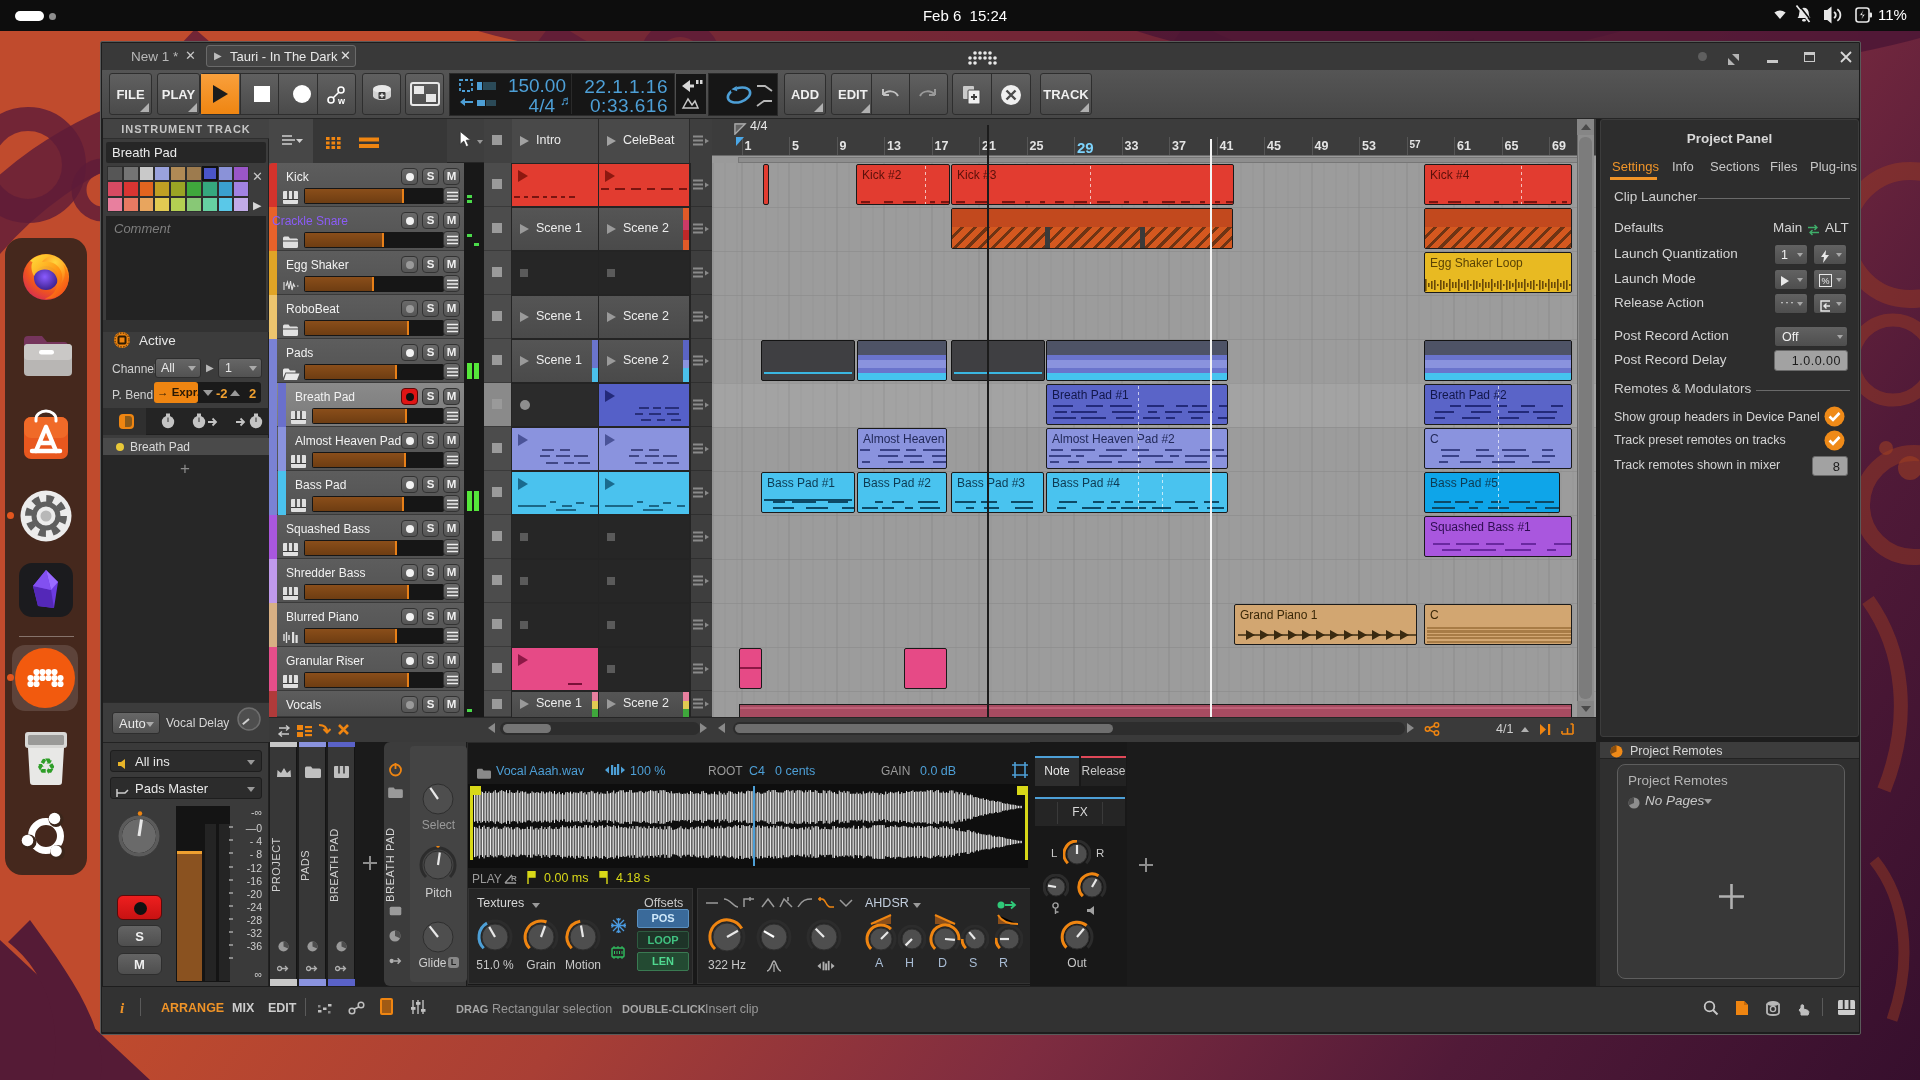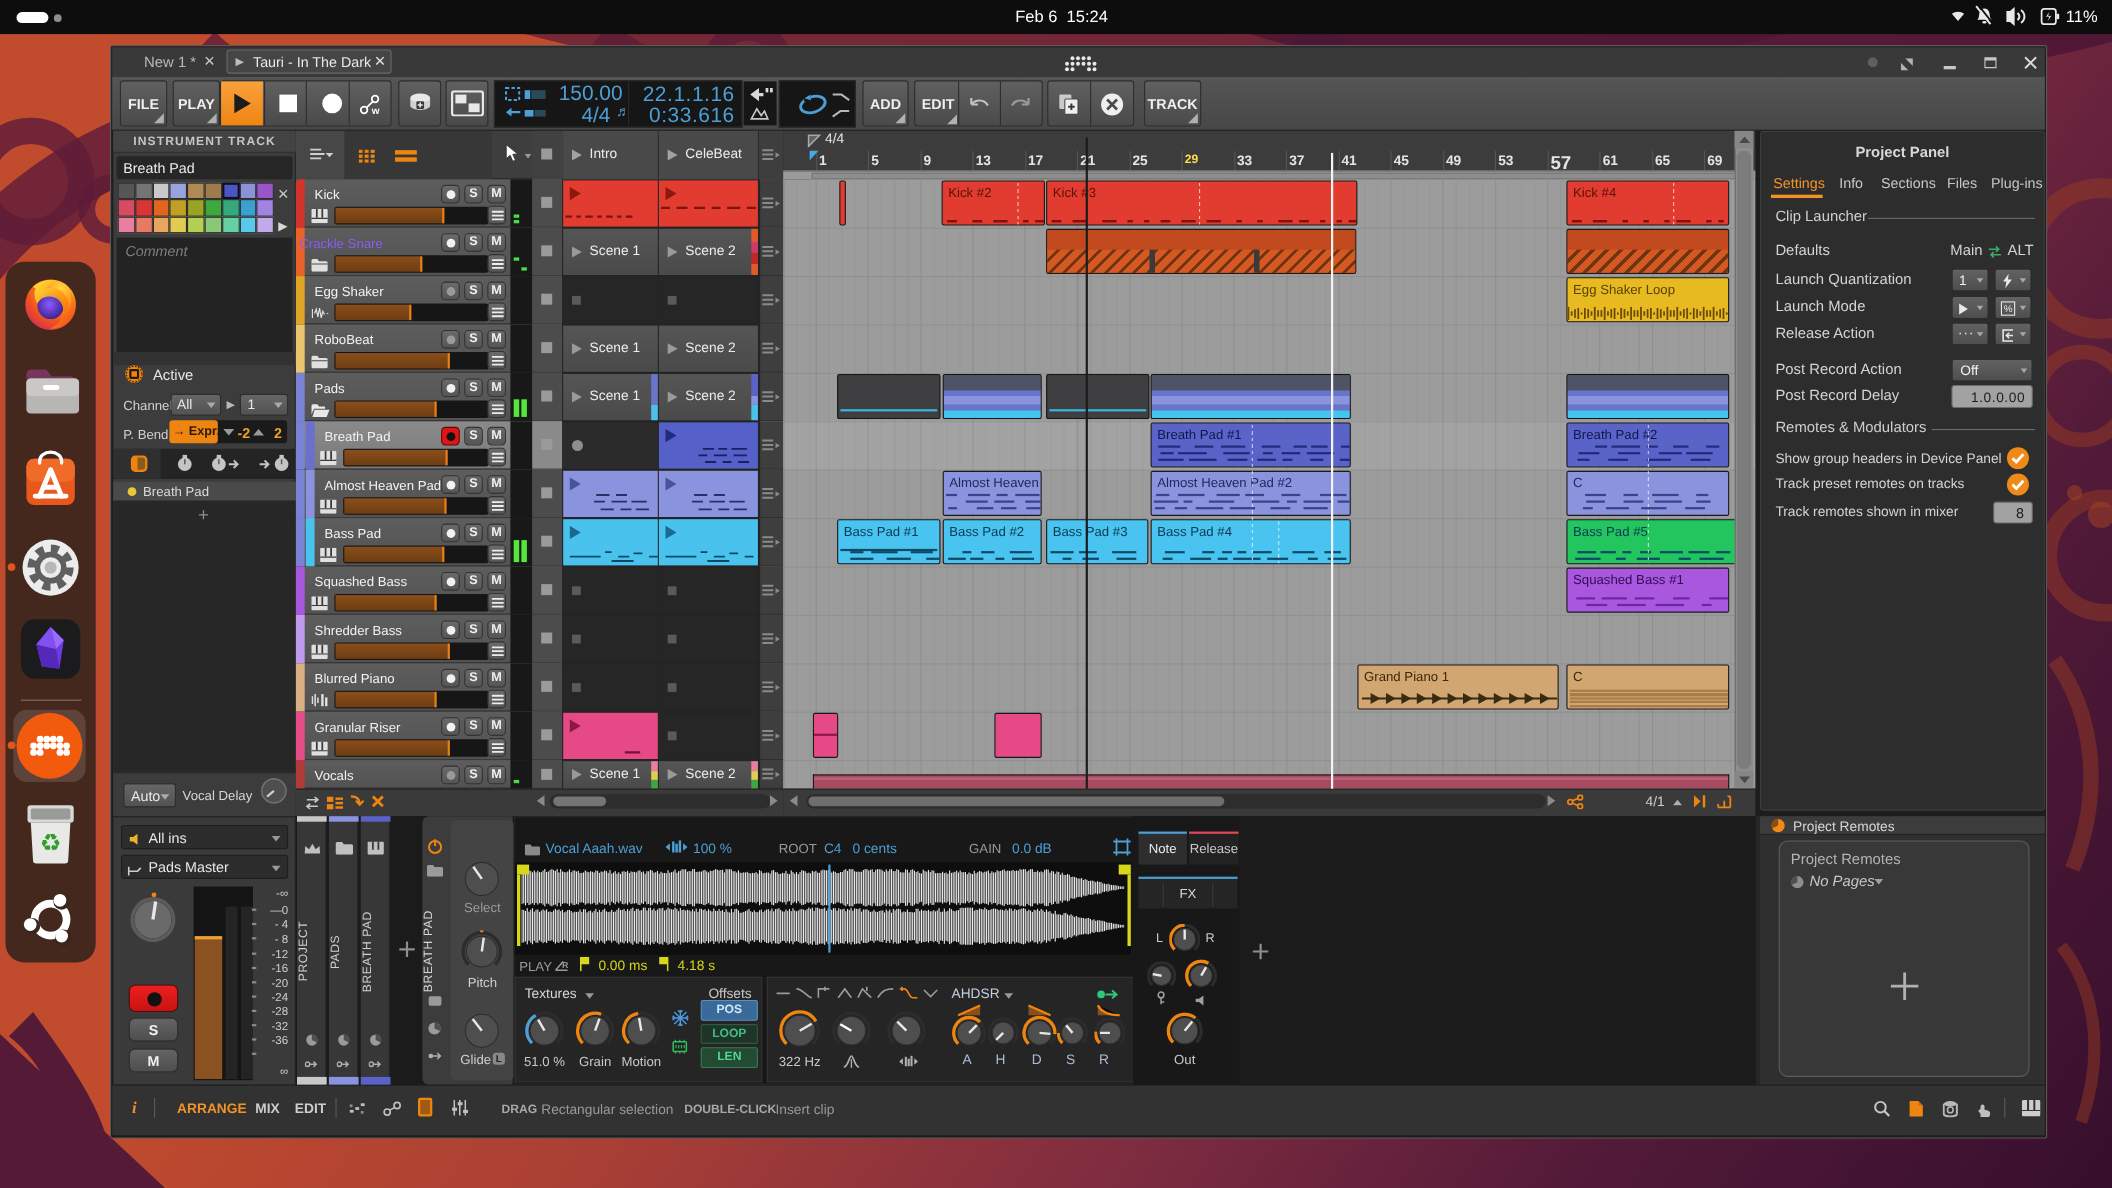--- a/index.html
+++ b/index.html
@@ -1044,35 +1044,35 @@
     <div class="ab" style="left:127.5px;top:2px;color:#e4e4e4;font-size:12.5px;font-weight:bold;">9</div>
     <div class="ab" style="left:172.0px;top:0;width:1px;height:26px;background:#565656;"></div>
     <div class="ab" style="left:175.0px;top:2px;color:#e4e4e4;font-size:12.5px;font-weight:bold;">13</div>
     <div class="ab" style="left:219.5px;top:0;width:1px;height:26px;background:#565656;"></div>
     <div class="ab" style="left:222.5px;top:2px;color:#e4e4e4;font-size:12.5px;font-weight:bold;">17</div>
     <div class="ab" style="left:267.0px;top:0;width:1px;height:26px;background:#565656;"></div>
     <div class="ab" style="left:270.0px;top:2px;color:#e4e4e4;font-size:12.5px;font-weight:bold;">21</div>
     <div class="ab" style="left:314.5px;top:0;width:1px;height:26px;background:#565656;"></div>
     <div class="ab" style="left:317.5px;top:2px;color:#e4e4e4;font-size:12.5px;font-weight:bold;">25</div>
     <div class="ab" style="left:362.0px;top:0;width:1px;height:26px;background:#565656;"></div>
-    <div class="ab" style="left:365.0px;top:2px;color:#fde047;font-size:11px;font-weight:bold;">29</div>
+    <div class="ab" style="left:365.0px;top:2px;color:#7dd3fc;font-size:15px;font-weight:bold;">29</div>
     <div class="ab" style="left:409.5px;top:0;width:1px;height:26px;background:#565656;"></div>
     <div class="ab" style="left:412.5px;top:2px;color:#e4e4e4;font-size:12.5px;font-weight:bold;">33</div>
     <div class="ab" style="left:457.0px;top:0;width:1px;height:26px;background:#565656;"></div>
     <div class="ab" style="left:460.0px;top:2px;color:#e4e4e4;font-size:12.5px;font-weight:bold;">37</div>
     <div class="ab" style="left:504.5px;top:0;width:1px;height:26px;background:#565656;"></div>
     <div class="ab" style="left:507.5px;top:2px;color:#e4e4e4;font-size:12.5px;font-weight:bold;">41</div>
     <div class="ab" style="left:552.0px;top:0;width:1px;height:26px;background:#565656;"></div>
     <div class="ab" style="left:555.0px;top:2px;color:#e4e4e4;font-size:12.5px;font-weight:bold;">45</div>
     <div class="ab" style="left:599.5px;top:0;width:1px;height:26px;background:#565656;"></div>
     <div class="ab" style="left:602.5px;top:2px;color:#e4e4e4;font-size:12.5px;font-weight:bold;">49</div>
     <div class="ab" style="left:647.0px;top:0;width:1px;height:26px;background:#565656;"></div>
     <div class="ab" style="left:650.0px;top:2px;color:#e4e4e4;font-size:12.5px;font-weight:bold;">53</div>
     <div class="ab" style="left:694.5px;top:0;width:1px;height:26px;background:#565656;"></div>
-    <div class="ab" style="left:697.5px;top:2px;color:#e4e4e4;font-size:17px;font-weight:bold;">57</div>
+    <div class="ab" style="left:697.5px;top:2px;color:#e4e4e4;font-size:10px;font-weight:bold;">57</div>
     <div class="ab" style="left:742.0px;top:0;width:1px;height:26px;background:#565656;"></div>
     <div class="ab" style="left:745.0px;top:2px;color:#e4e4e4;font-size:12.5px;font-weight:bold;">61</div>
     <div class="ab" style="left:789.5px;top:0;width:1px;height:26px;background:#565656;"></div>
     <div class="ab" style="left:792.5px;top:2px;color:#e4e4e4;font-size:12.5px;font-weight:bold;">65</div>
     <div class="ab" style="left:837.0px;top:0;width:1px;height:26px;background:#565656;"></div>
     <div class="ab" style="left:840.0px;top:2px;color:#e4e4e4;font-size:12.5px;font-weight:bold;">69</div>
   </div>
 <div class="ab" style="left:736px;top:137px;width:0px;height:0px;width:0;height:0;border-left:8px solid #4aa8e8;border-top:0px solid transparent;border-bottom:9px solid transparent;"></div>
 <div class="ab" style="left:712px;top:155px;width:884px;height:8px;background:#9a9a9a;border-top:1px solid #6a6a6a;">
     <div class="ab" style="left:26px;top:1px;right:2px;height:6px;background:#8e8e8e;border:1px solid #777;"></div>
@@ -1375,21 +1375,21 @@
       <rect x="157" y="28" width="15" height="2" fill="#0d4a66"></rect>
       <rect x="10" y="34" width="9" height="2" fill="#0d4a66"></rect>
       <rect x="35" y="34" width="19" height="2" fill="#0d4a66"></rect>
       <rect x="60" y="34" width="9" height="2" fill="#0d4a66"></rect>
       <rect x="74" y="34" width="25" height="2" fill="#0d4a66"></rect>
       <rect x="105" y="34" width="19" height="2" fill="#0d4a66"></rect>
       <rect x="142" y="34" width="9" height="2" fill="#0d4a66"></rect>
       <rect x="160" y="34" width="17" height="2" fill="#0d4a66"></rect>
     </svg>
   </div>
-<div class="ab" style="left:1424px;top:472px;width:168px;height:41px;background:#22c55e;border:1.5px solid #1a1a1a;border-radius:2px;overflow:hidden;">
+<div class="ab" style="left:1424px;top:472px;width:136px;height:41px;background:#0ea5e9;border:1.5px solid #1a1a1a;border-radius:2px;overflow:hidden;">
     <div class="ab" style="left:5px;top:3px;color:#0d3a52;font-size:12px;white-space:nowrap;overflow:hidden;max-width:140px;">Bass Pad #5</div>
     <svg class="ab" style="left:0;top:0;" width="148" height="40">
       <rect x="9" y="28" width="17" height="2" fill="#0d4a66"></rect>
       <rect x="30" y="28" width="14" height="2" fill="#0d4a66"></rect>
       <rect x="50" y="28" width="8" height="2" fill="#0d4a66"></rect>
       <rect x="66" y="28" width="10" height="2" fill="#0d4a66"></rect>
       <rect x="84" y="28" width="21" height="2" fill="#0d4a66"></rect>
       <rect x="110" y="28" width="19" height="2" fill="#0d4a66"></rect>
       <rect x="135" y="28" width="22" height="2" fill="#0d4a66"></rect>
       <rect x="7" y="34" width="23" height="2" fill="#0d4a66"></rect>

